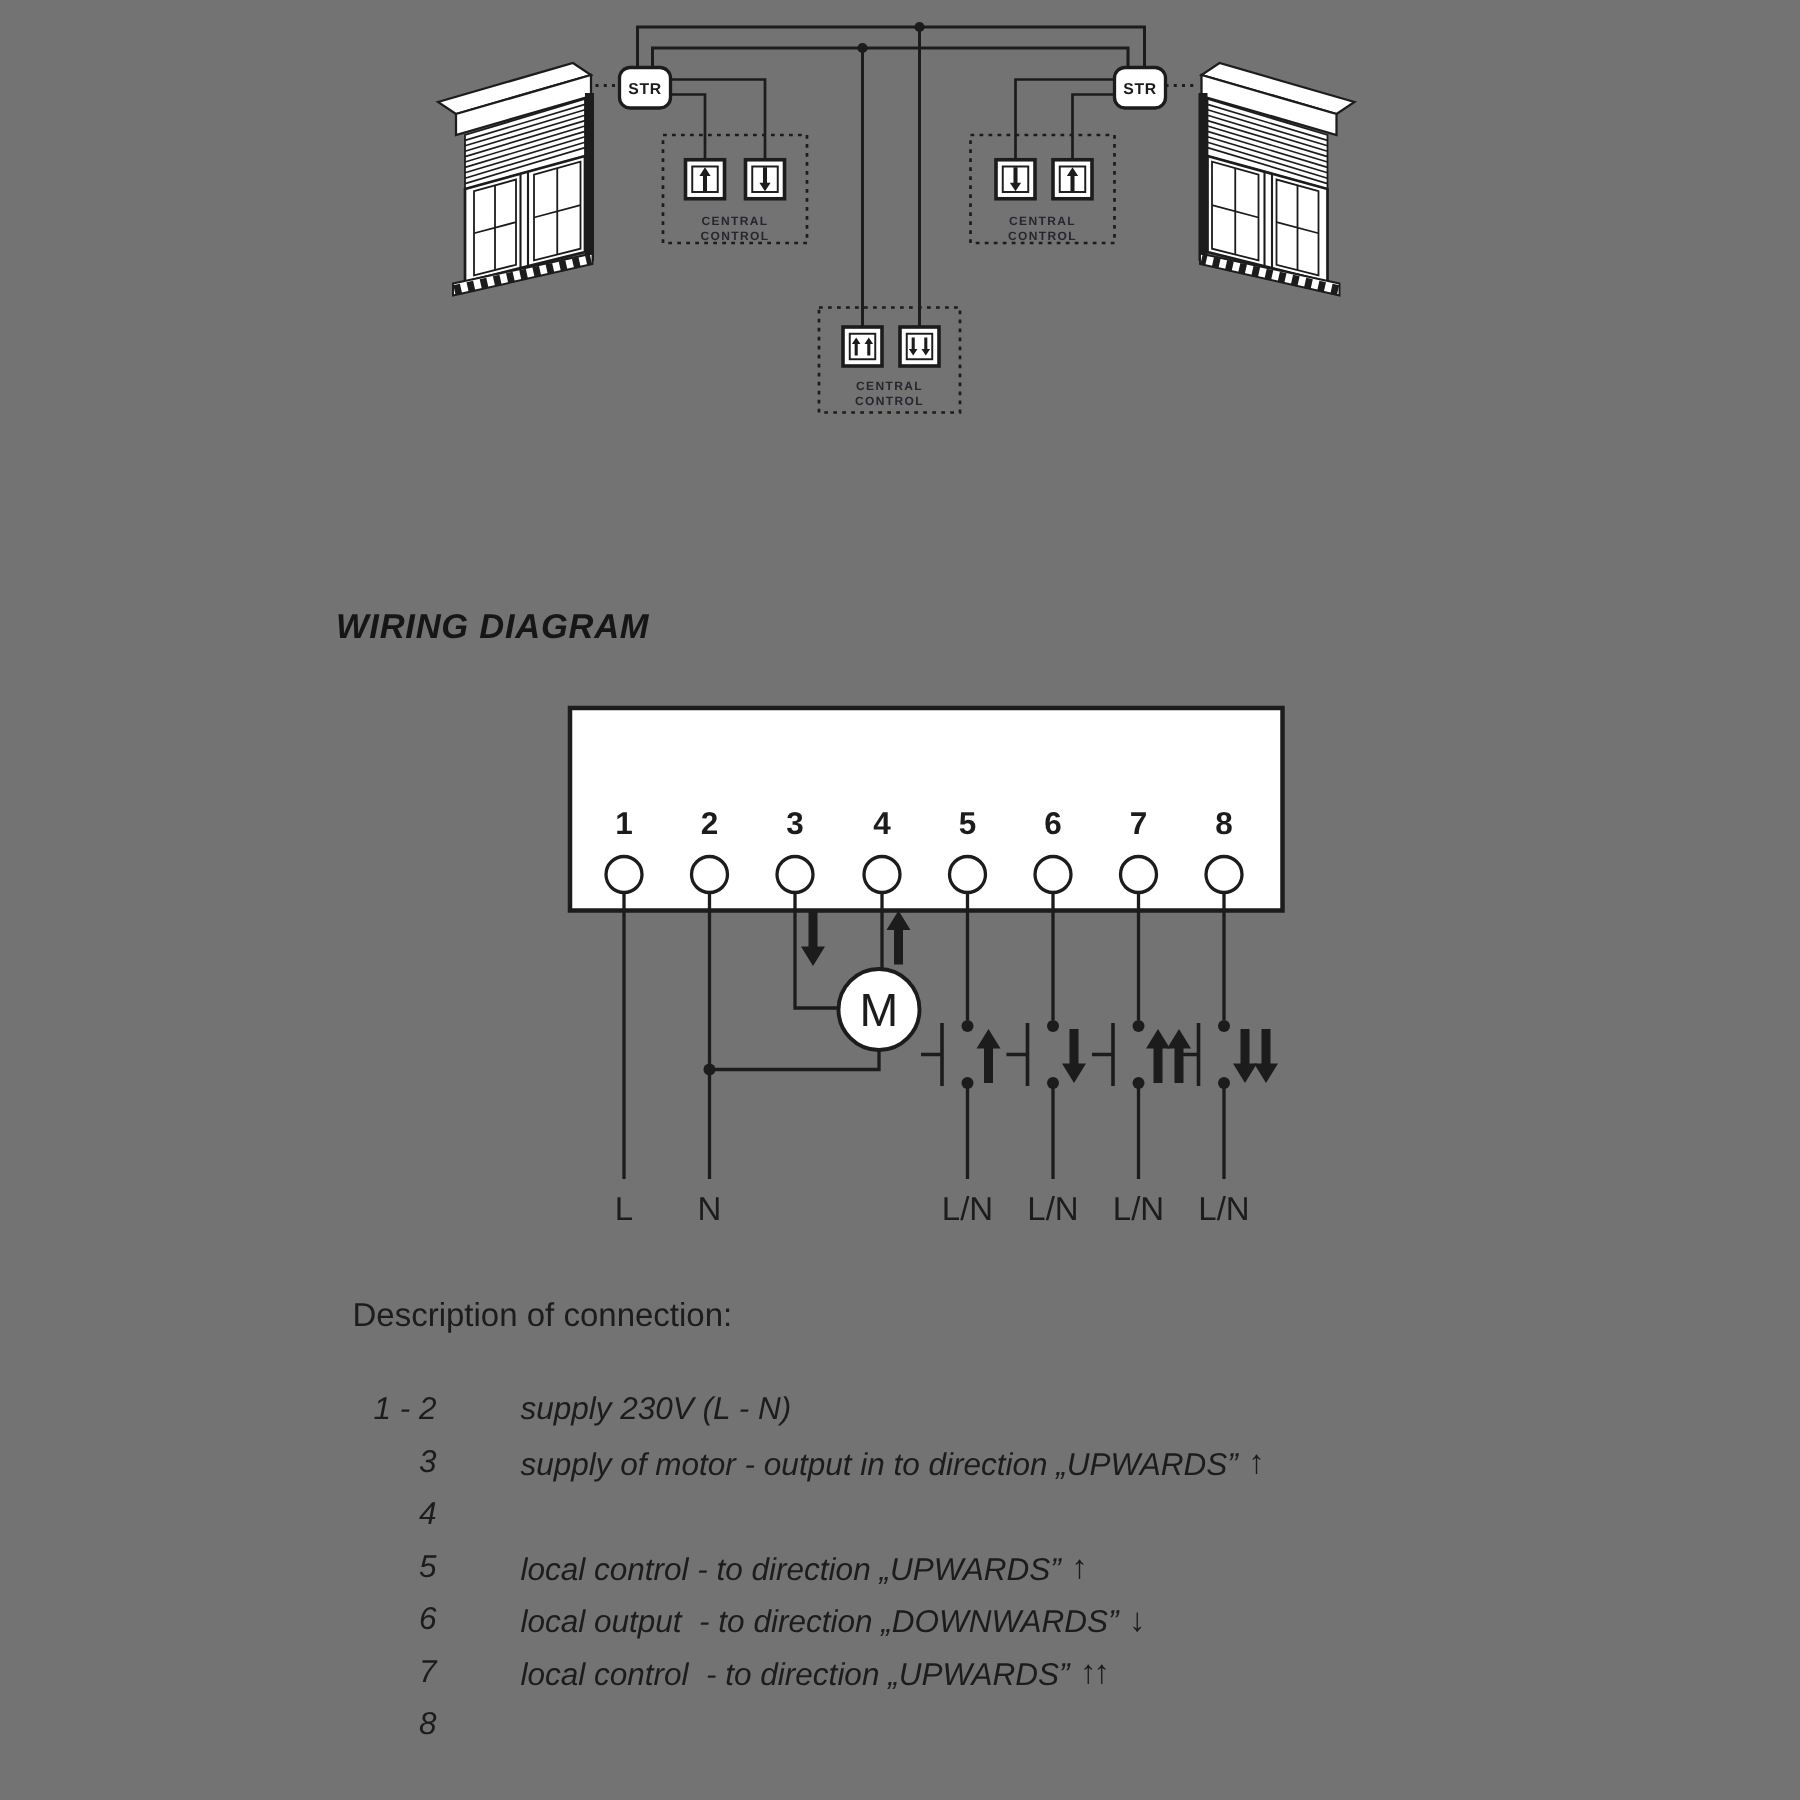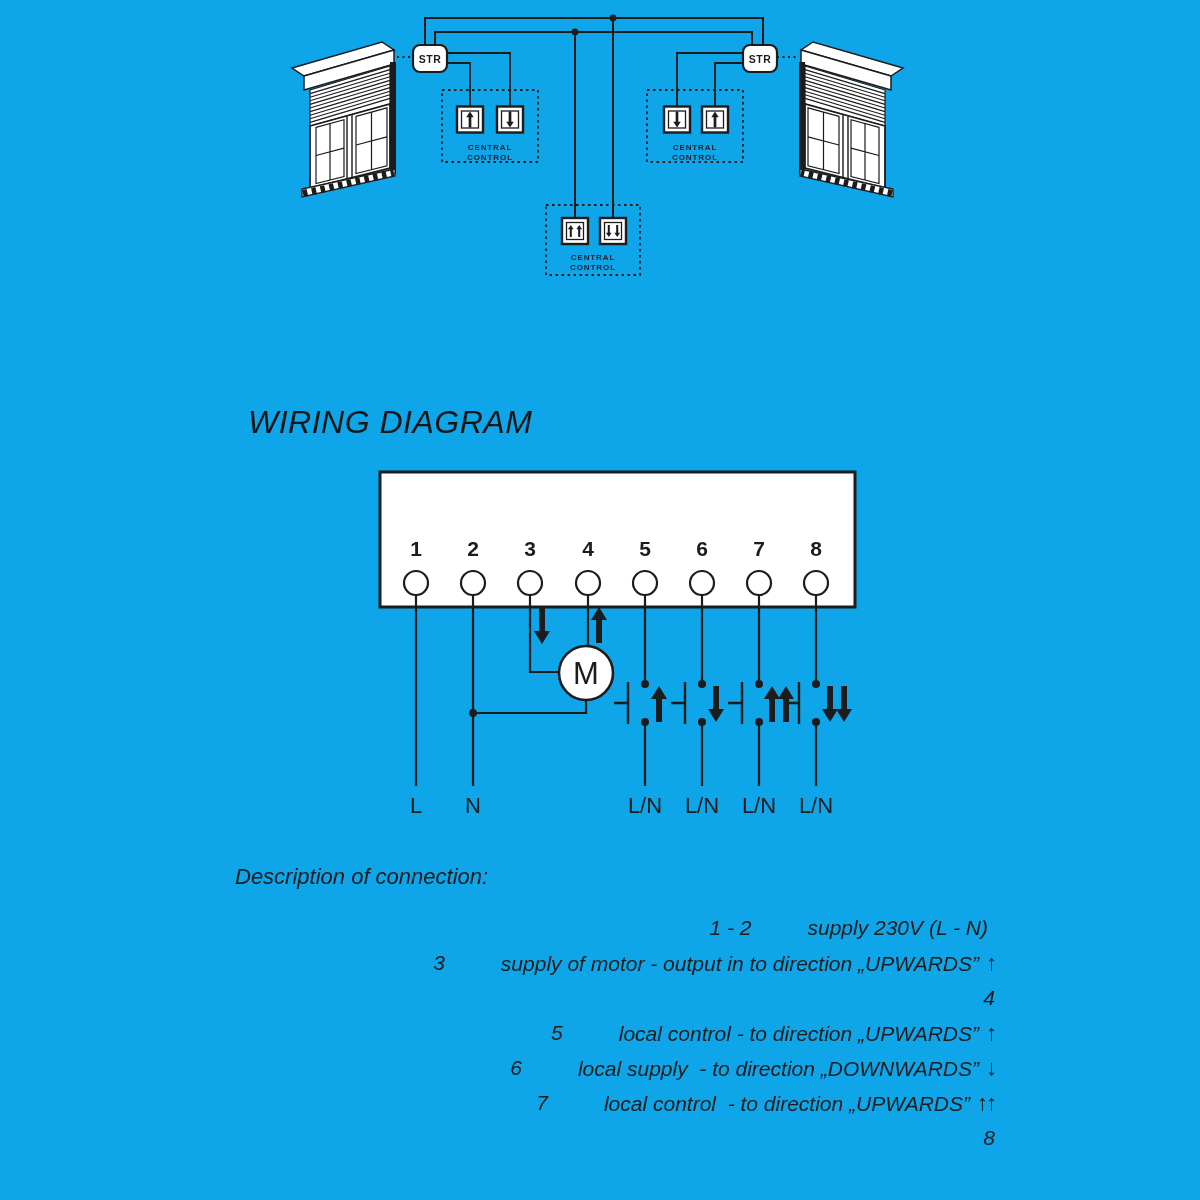--- a/index.html
+++ b/index.html
@@ -1,33 +1,33 @@
 <!DOCTYPE html>
 <html><head>
 <meta charset="utf-8">
 <style>
   html,body{margin:0;padding:0;background:#fff;}
-  .page{position:relative;width:1200px;height:1200px;background:#0ea5e9;overflow:hidden;
+  .page{position:relative;width:1200px;height:1200px;background:#737373;overflow:hidden;
         font-family:"Liberation Sans",sans-serif;color:#1c1c1c;}
   svg{position:absolute;left:0;}
   .ln{stroke:#1c1c1c;fill:none;}
   .fillink{fill:#1c1c1c;stroke:none;}
   .whitebox{fill:#ffffff;stroke:#1c1c1c;}
   .str-text{font-family:"Liberation Sans",sans-serif;font-size:10.5px;font-weight:bold;
             letter-spacing:.5px;fill:#1c1c1c;}
   .cc-text{font-family:"Liberation Sans",sans-serif;font-size:8px;font-weight:bold;
            letter-spacing:.9px;fill:#26262e;}
   .term-num{font-family:"Liberation Sans",sans-serif;font-size:21px;font-weight:600;fill:#1c1c1c;}
   .wire-label{font-family:"Liberation Sans",sans-serif;font-size:22px;font-weight:500;fill:#1c1c1c;}
   .motor-label{font-family:"Liberation Sans",sans-serif;font-size:31px;font-weight:500;fill:#1c1c1c;}
-  .title{position:absolute;left:248px;top:404px;font-style:italic;font-weight:normal;
-         font-size:32px;letter-spacing:.5px;color:#161616;}
+  .title{position:absolute;left:224px;top:404px;font-style:italic;font-weight:bold;
+         font-size:23px;letter-spacing:.5px;color:#161616;}
   .desc{position:absolute;left:235px;top:864px;width:760px;}
-  .desc-heading{font-style:italic;font-size:22px;margin-bottom:26px;color:#1c1c1c;}
-  .desc-row{display:flex;height:35px;align-items:flex-start;justify-content:flex-end;}
+  .desc-heading{font-size:22px;margin-bottom:38px;color:#1c1c1c;}
+  .desc-row{display:flex;height:35px;align-items:flex-start;}
   .desc-num{width:56px;text-align:right;font-style:italic;font-size:21px;flex:none;}
   .desc-text{margin-left:56px;font-style:italic;font-size:21px;white-space:pre-wrap;}
   .desc-arrows{font-style:normal;font-weight:bold;font-size:22px;margin-left:7px;
                letter-spacing:-2px;display:inline-block;transform:translateY(-1px);}
 </style>
 </head>
 <body>
 
 <div class="page">
 
@@ -236,21 +236,21 @@
     </div>
     <div class="desc-row">
       <div class="desc-num">4</div>
     </div>
     <div class="desc-row">
       <div class="desc-num">5</div>
       <div class="desc-text"><span>local control - to direction „UPWARDS”</span><span class="desc-arrows">↑</span></div>
     </div>
     <div class="desc-row">
       <div class="desc-num">6</div>
-      <div class="desc-text"><span>local supply  - to direction „DOWNWARDS”</span><span class="desc-arrows">↓</span></div>
+      <div class="desc-text"><span>local output  - to direction „DOWNWARDS”</span><span class="desc-arrows">↓</span></div>
     </div>
     <div class="desc-row">
       <div class="desc-num">7</div>
       <div class="desc-text"><span>local control  - to direction „UPWARDS”</span><span class="desc-arrows">↑↑</span></div>
     </div>
     <div class="desc-row">
       <div class="desc-num">8</div>
     </div>
   </div>
 

